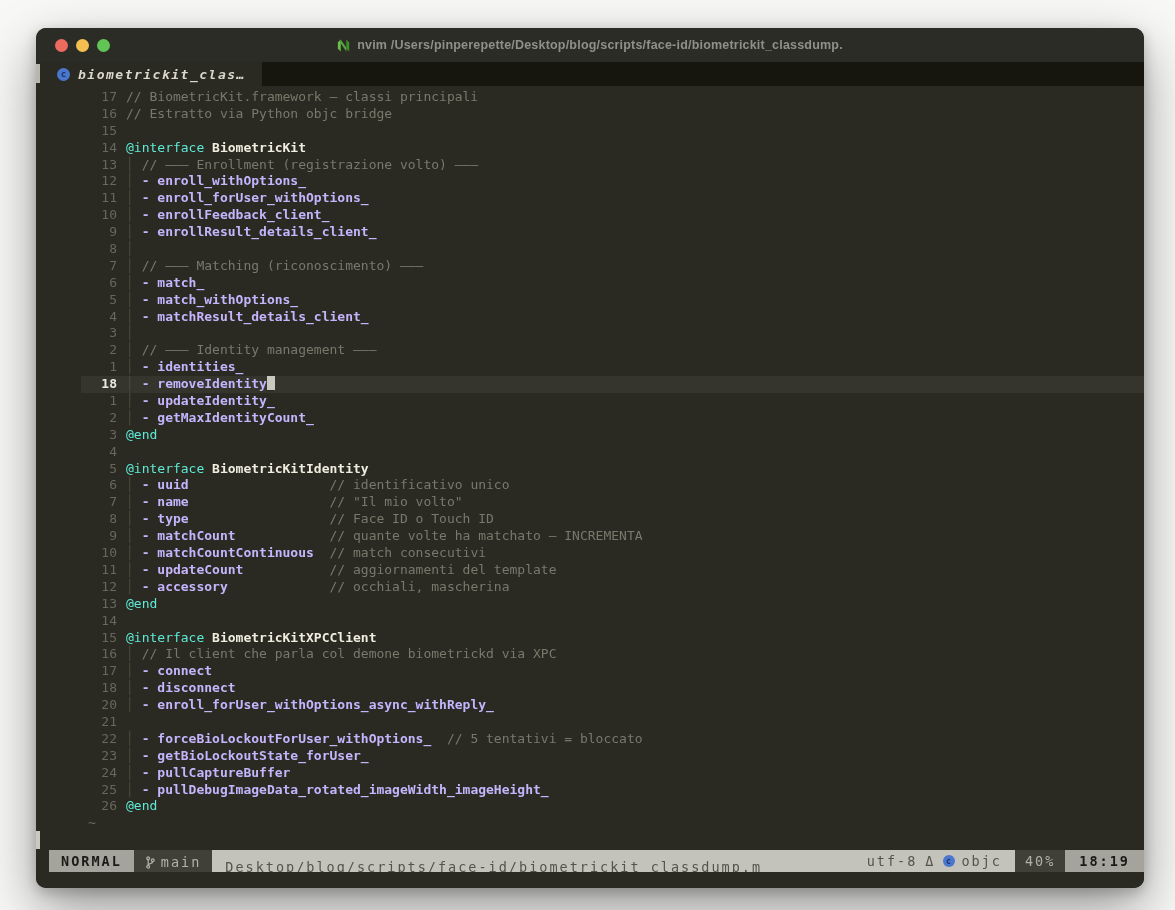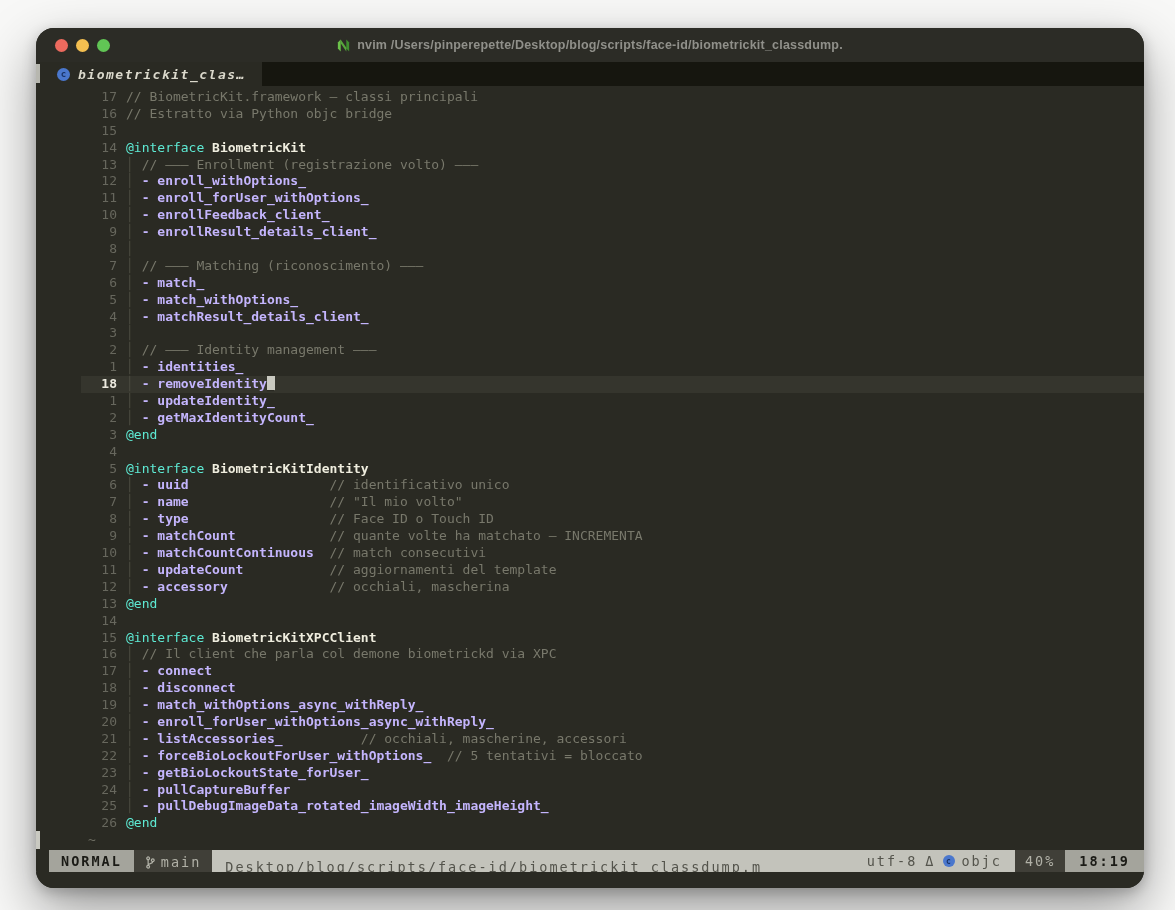--- a/index.html
+++ b/index.html
@@ -3,21 +3,21 @@
 <meta charset="utf-8">
 <style>
   html,body{margin:0;padding:0;}
   body{
     width:1175px;height:910px;position:relative;overflow:hidden;
     background:#f8f8f7;
     font-family:"DejaVu Sans Mono", monospace;
   }
   .window{
     position:absolute;left:36px;top:28px;width:1108px;height:860px;
-    background:#2a2a23;border-radius:18px;overflow:hidden;
+    background:#2a2a23;border-radius:10px;overflow:hidden;
     display:flex;flex-direction:column;
     box-shadow:0 22px 55px rgba(0,0,0,.38), 0 4px 14px rgba(0,0,0,.22);
   }
   
   .titlebar{height:34px;background:#2c2c26;position:relative;display:flex;align-items:center;justify-content:center;flex:none;}
   .lights{position:absolute;left:19px;top:0;height:100%;display:flex;align-items:center;gap:8px;}
   .light{width:13px;height:13px;border-radius:50%;border:none;padding:0;}
   .light.red{background:#ec6a5e;}
   .light.yellow{background:#f4bf50;}
   .light.green{background:#61c555;}
@@ -129,23 +129,22 @@
       <div class="row"><span class="gut">9</span><span class="codetext"><span class="gd">│ </span><span class="me">- matchCount</span><span class="cm">            // quante volte ha matchato — INCREMENTA</span></span></div>
       <div class="row"><span class="gut">10</span><span class="codetext"><span class="gd">│ </span><span class="me">- matchCountContinuous</span><span class="cm">  // match consecutivi</span></span></div>
       <div class="row"><span class="gut">11</span><span class="codetext"><span class="gd">│ </span><span class="me">- updateCount</span><span class="cm">           // aggiornamenti del template</span></span></div>
       <div class="row"><span class="gut">12</span><span class="codetext"><span class="gd">│ </span><span class="me">- accessory</span><span class="cm">             // occhiali, mascherina</span></span></div>
       <div class="row"><span class="gut">13</span><span class="codetext"><span class="kw">@end</span></span></div>
       <div class="row"><span class="gut">14</span><span class="codetext"></span></div>
       <div class="row"><span class="gut">15</span><span class="codetext"><span class="kw">@interface </span><span class="cls">BiometricKitXPCClient</span></span></div>
       <div class="row"><span class="gut">16</span><span class="codetext"><span class="gd">│ </span><span class="cm">// Il client che parla col demone biometrickd via XPC</span></span></div>
       <div class="row"><span class="gut">17</span><span class="codetext"><span class="gd">│ </span><span class="me">- connect</span></span></div>
       <div class="row"><span class="gut">18</span><span class="codetext"><span class="gd">│ </span><span class="me">- disconnect</span></span></div>
-      <div class="row"><span class="gut">19</span><span class="codetext"><span class="gd">│ </span><span class="me">- match_withOptions_async_withReply_</span></span></div>
       <div class="row"><span class="gut">20</span><span class="codetext"><span class="gd">│ </span><span class="me">- enroll_forUser_withOptions_async_withReply_</span></span></div>
-      <div class="row"><span class="gut">21</span><span class="codetext"><span class="gd">│ </span><span class="me">- listAccessories_</span><span class="cm">          // occhiali, mascherine, accessori</span></span></div>
+      <div class="row"><span class="gut">21</span></div>
       <div class="row"><span class="gut">22</span><span class="codetext"><span class="gd">│ </span><span class="me">- forceBioLockoutForUser_withOptions_</span><span class="cm">  // 5 tentativi = bloccato</span></span></div>
       <div class="row"><span class="gut">23</span><span class="codetext"><span class="gd">│ </span><span class="me">- getBioLockoutState_forUser_</span></span></div>
       <div class="row"><span class="gut">24</span><span class="codetext"><span class="gd">│ </span><span class="me">- pullCaptureBuffer</span></span></div>
       <div class="row"><span class="gut">25</span><span class="codetext"><span class="gd">│ </span><span class="me">- pullDebugImageData_rotated_imageWidth_imageHeight_</span></span></div>
       <div class="row"><span class="gut">26</span><span class="codetext"><span class="kw">@end</span></span></div>
       <div class="row tilde"><span class="gut"></span><span class="codetext"><span class="tl">~</span></span></div>
     </div>
 
   <div class="statusline">
     <div class="seg seg-mode">NORMAL</div>

